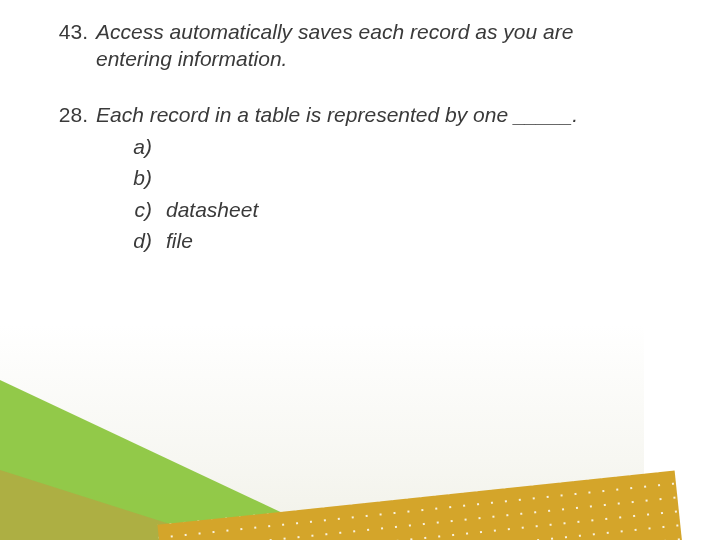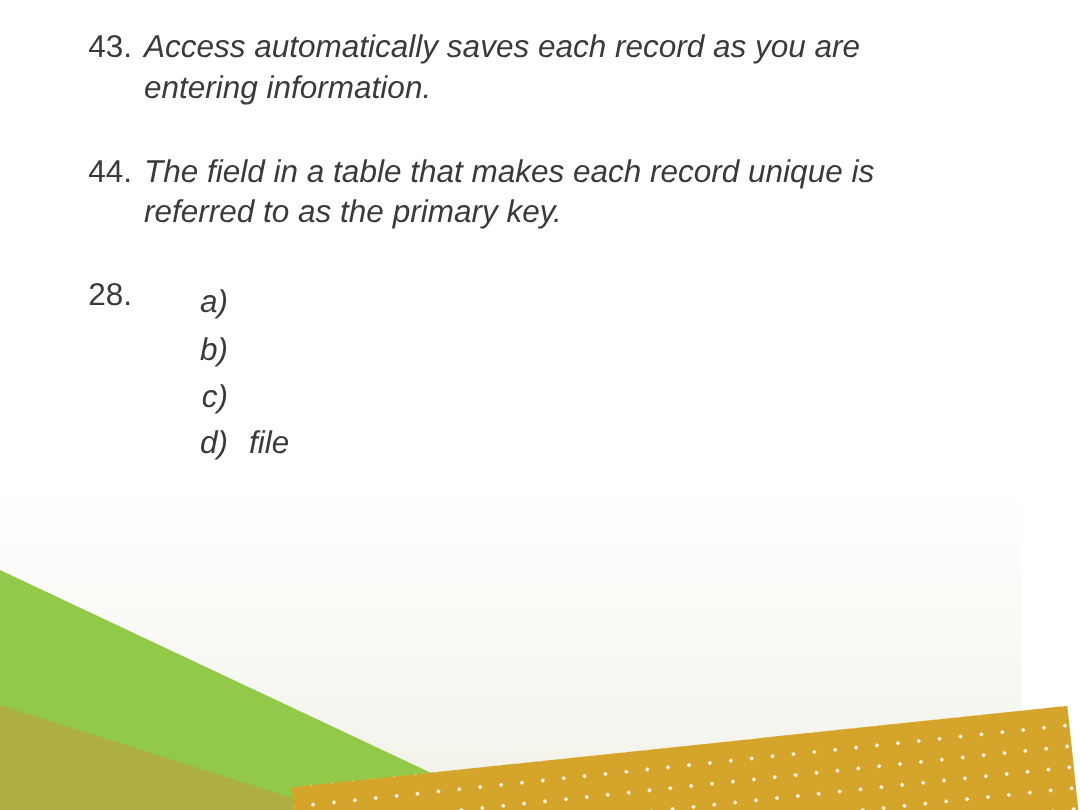--- a/index.html
+++ b/index.html
@@ -10,21 +10,20 @@
     overflow: hidden;
     background: #fff;
   }
   .slide {
     position: relative;
     width: 644px;
     height: 540px;
     background: linear-gradient(to bottom, #ffffff 0%, #ffffff 60%, #f7f7f2 85%, #f1f1e8 100%);
     font-family: "Segoe UI", Arial, sans-serif;
     color: #3a3a3a;
-    padding-left: 37px;
   }
   .content {
     position: absolute;
     top: 18px;
     left: 48px;
     right: 40px;
   }
   .question {
     display: flex;
     align-items: flex-start;
@@ -105,37 +104,35 @@
 <body>
 
 <div class="slide">
   <div class="content">
 
     <div class="question">
       <div class="qnum">43.</div>
       <div class="qtext">Access automatically saves each record as you are entering information.</div>
     </div>
 
-    <div class="question">
-      <div class="qnum">44.</div>
-      <div class="qtext">The field in a table that makes each record unique is referred to as the primary key.</div>
-    </div>
 
     <div class="question">
       <div class="qnum">28.</div>
       <div class="qtext">
+        <div>Each record in a table is represented by one _____.</div>
         <div class="opts">
           <div class="opt">
             <div class="oletter">a)</div>
           </div>
           <div class="opt">
             <div class="oletter">b)</div>
           </div>
           <div class="opt">
             <div class="oletter">c)</div>
+            <div class="otext">datasheet</div>
           </div>
           <div class="opt">
             <div class="oletter">d)</div>
             <div class="otext">file</div>
           </div>
         </div>
       </div>
     </div>
 
   </div>

